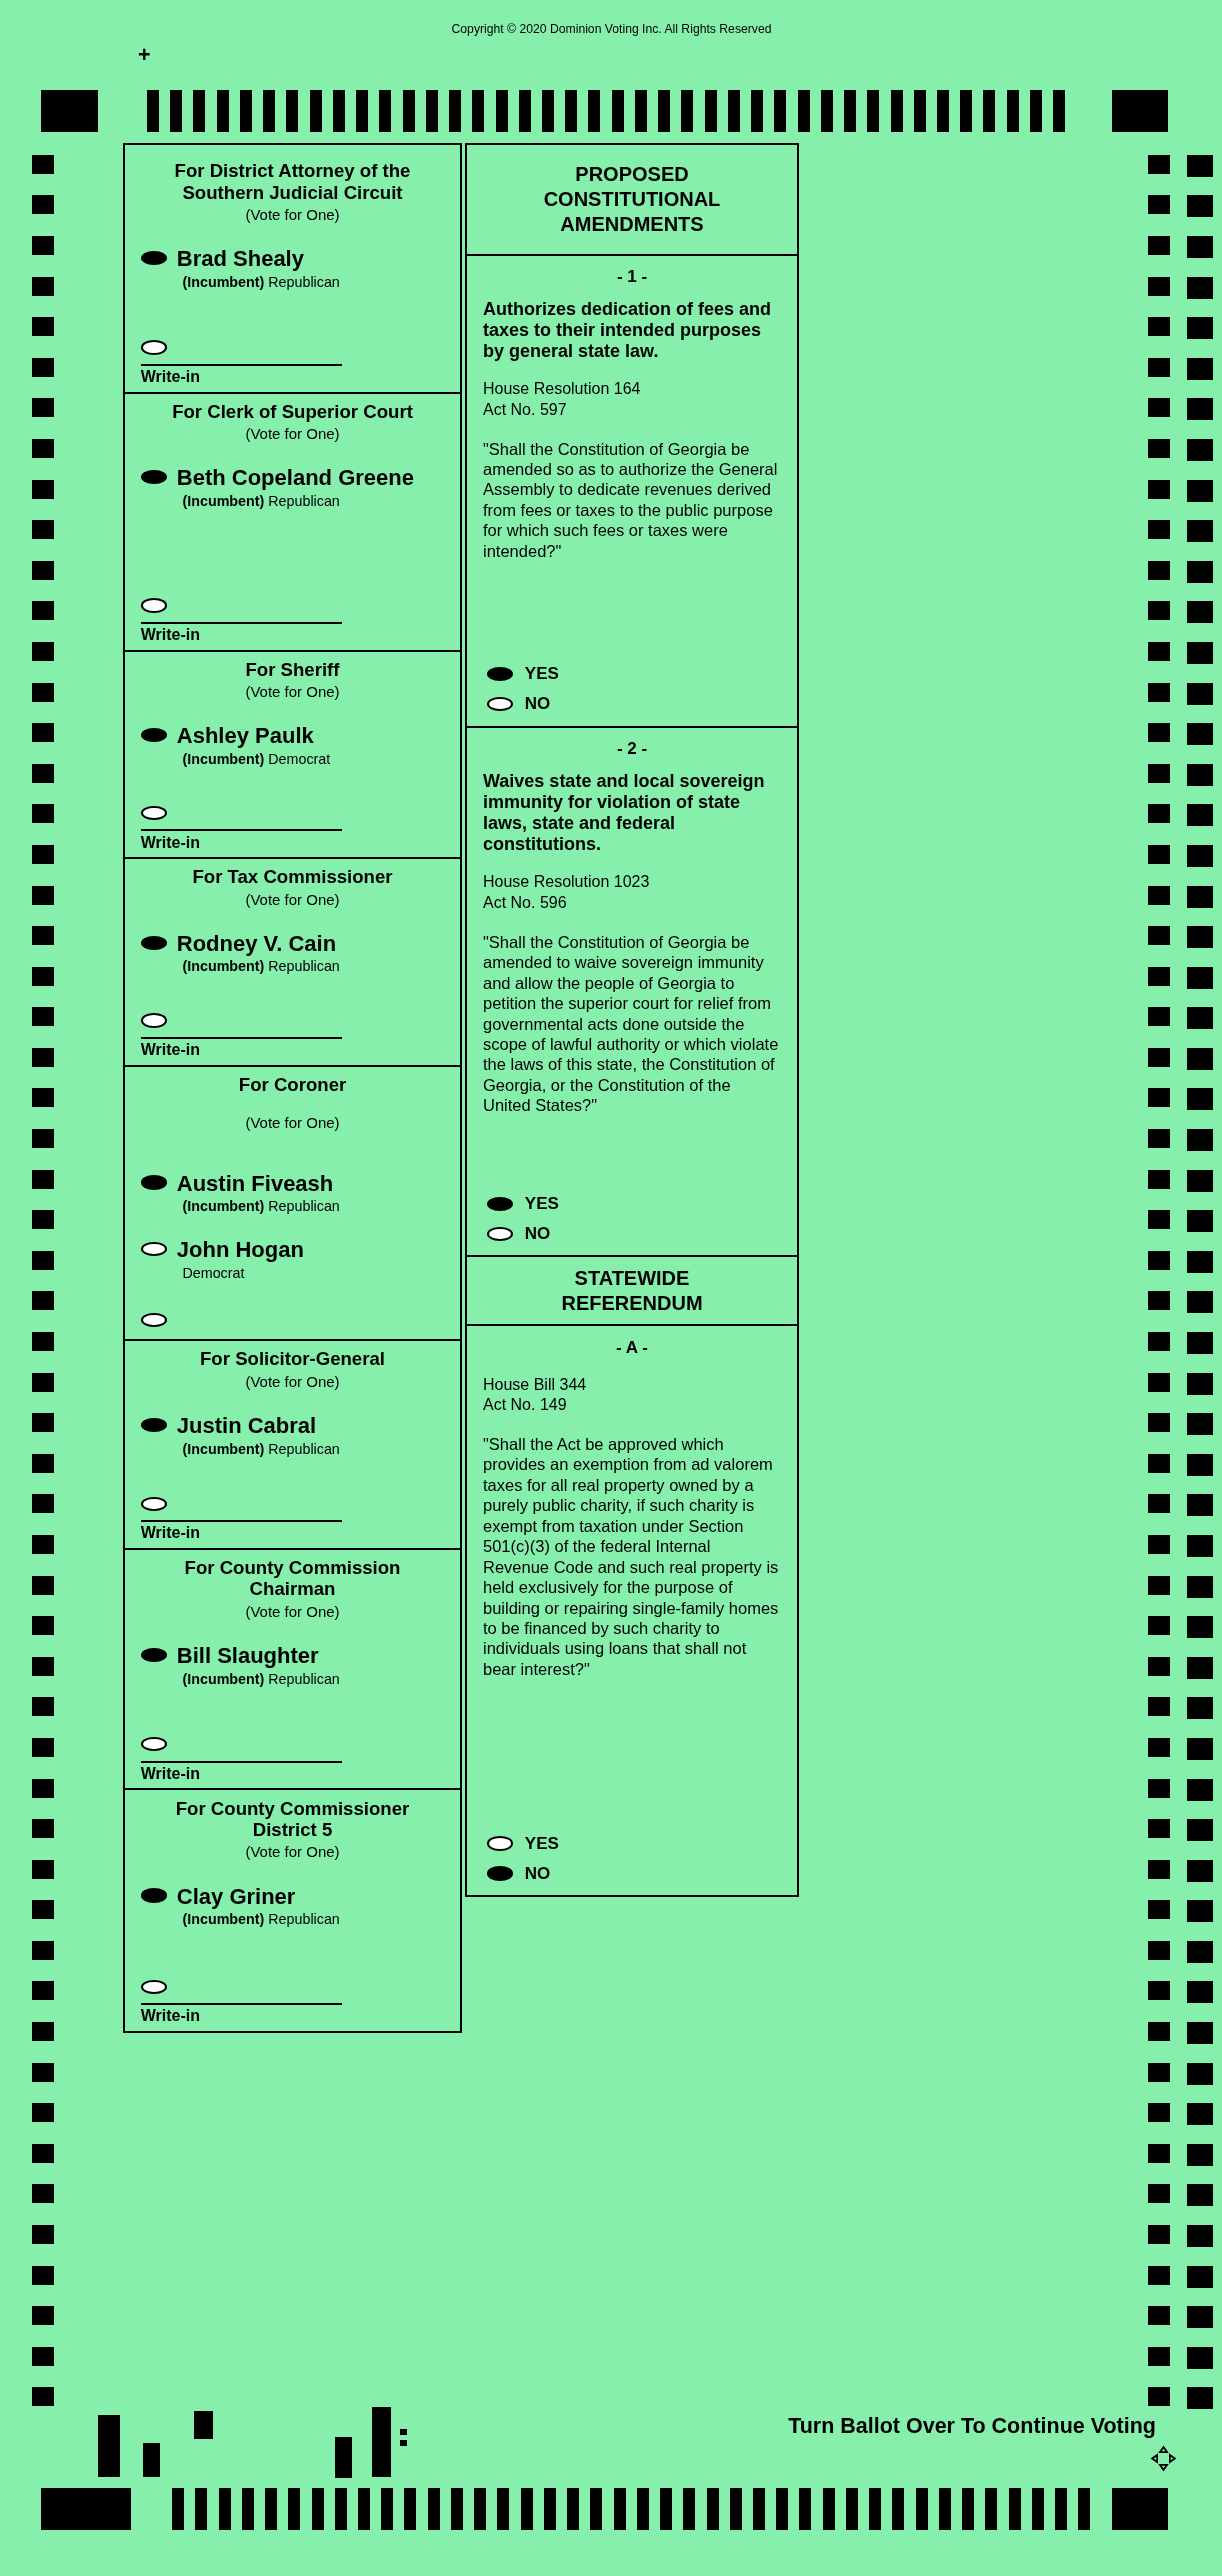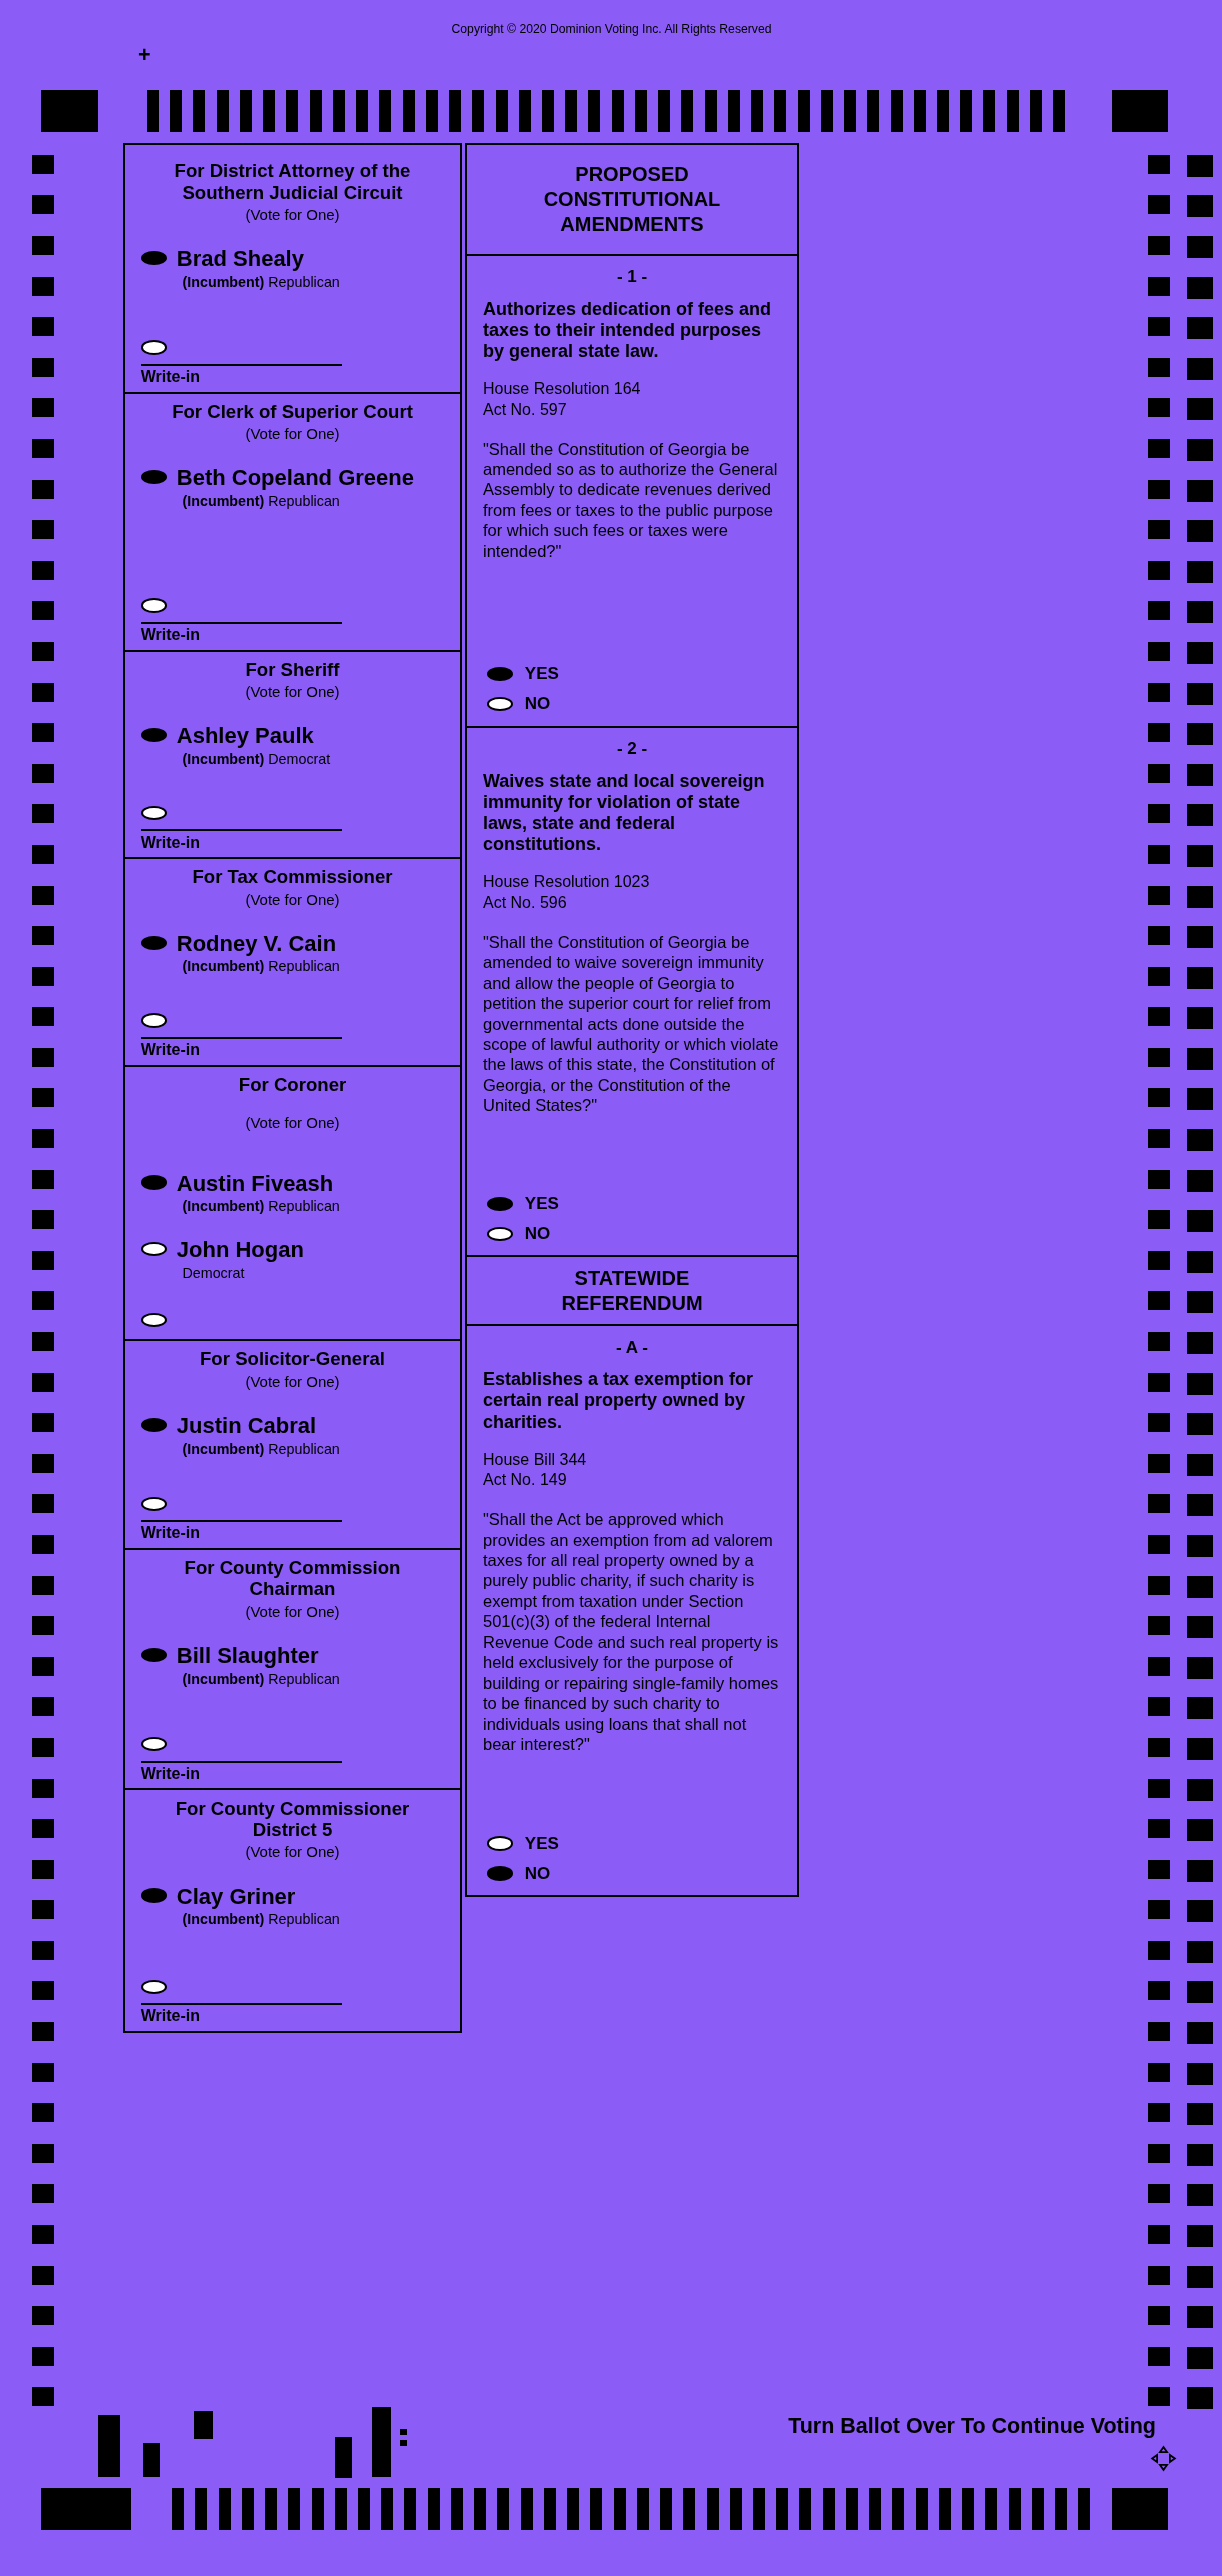--- a/index.html
+++ b/index.html
@@ -1,19 +1,19 @@
 <!DOCTYPE html>
 <html style="font-size:11.5px"><head>
 <meta charset="utf-8">
 <style>
   * { margin:0; padding:0; box-sizing:border-box; }
   html,body { background:#fff; }
   .page {
     position:relative; width:1223px; height:2576px;
-    background:#8b5cf6; color:#000; overflow:hidden;
+    background:#86efac; color:#000; overflow:hidden;
     font-family:"Liberation Sans","DejaVu Sans",sans-serif;
   }
   
   .copyright { position:absolute; top:21.5px; left:0; width:1223px; text-align:center; font-size:12.2px; }
   .reg-plus { position:absolute; top:43px; left:138px; font-size:21.5px; font-weight:bold; }
   .timing-row { position:absolute; left:0; width:1223px; height:42px; }
   .timing-row.top { top:90px; }
   .timing-row.bottom { top:2488px; }
   .block { position:absolute; top:0; height:42px; background:#000; }
   .tbar  { position:absolute; top:0; width:11.5px; height:42px; background:#000; }
@@ -549,21 +549,20 @@
     <span class="option-label">NO</span>
   </div>
         </div>
   </section>
       <div class="measures-header" style="height: 69px;">
     <div>STATEWIDE
 REFERENDUM</div>
   </div>
       <section class="measure" style="height: 570px;">
     <div class="measure-number">- A -</div>
-    <div class="measure-summary">Establishes a tax exemption for certain real property owned by charities.</div>
     <div class="measure-authority">House Bill 344
 Act No. 149</div>
     <div class="measure-question">"Shall the Act be approved which provides an exemption from ad valorem taxes for all real property owned by a purely public charity, if such charity is exempt from taxation under Section 501(c)(3) of the federal Internal Revenue Code and such real property is held exclusively for the purpose of building or repairing single-family homes to be financed by such charity to individuals using loans that shall not bear interest?"</div>
     <div class="flex-spacer"></div>
     <div>
           <div class="option-row">
     <span class="oval"></span>
     <span class="option-label">YES</span>
   </div>
           <div class="option-row">

